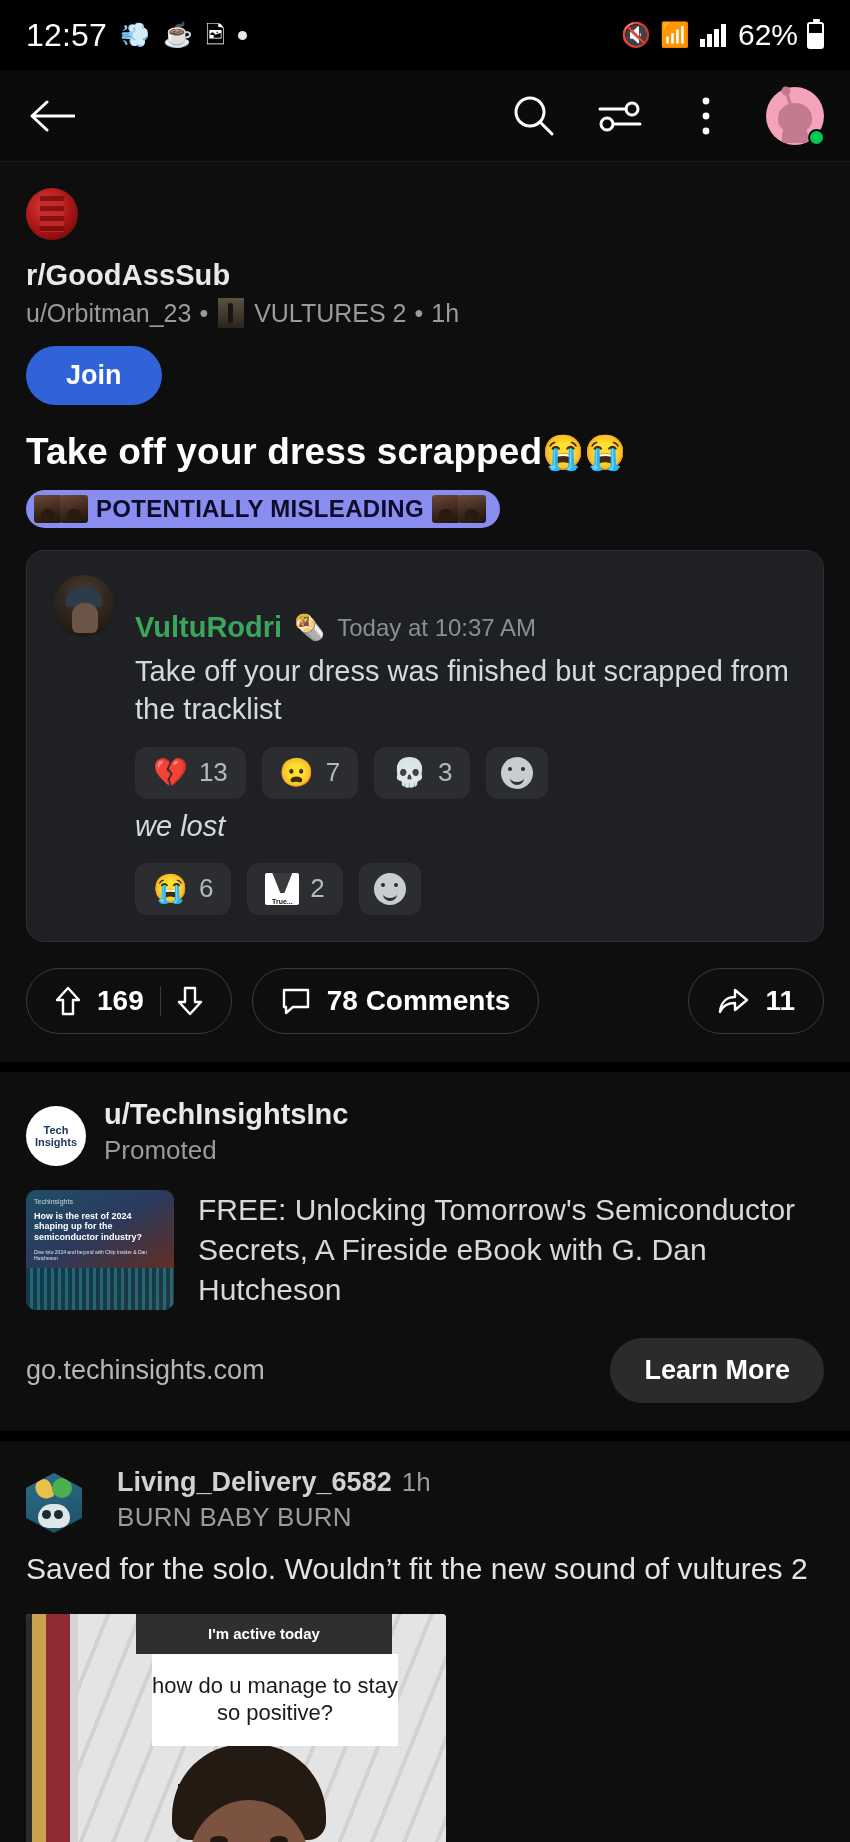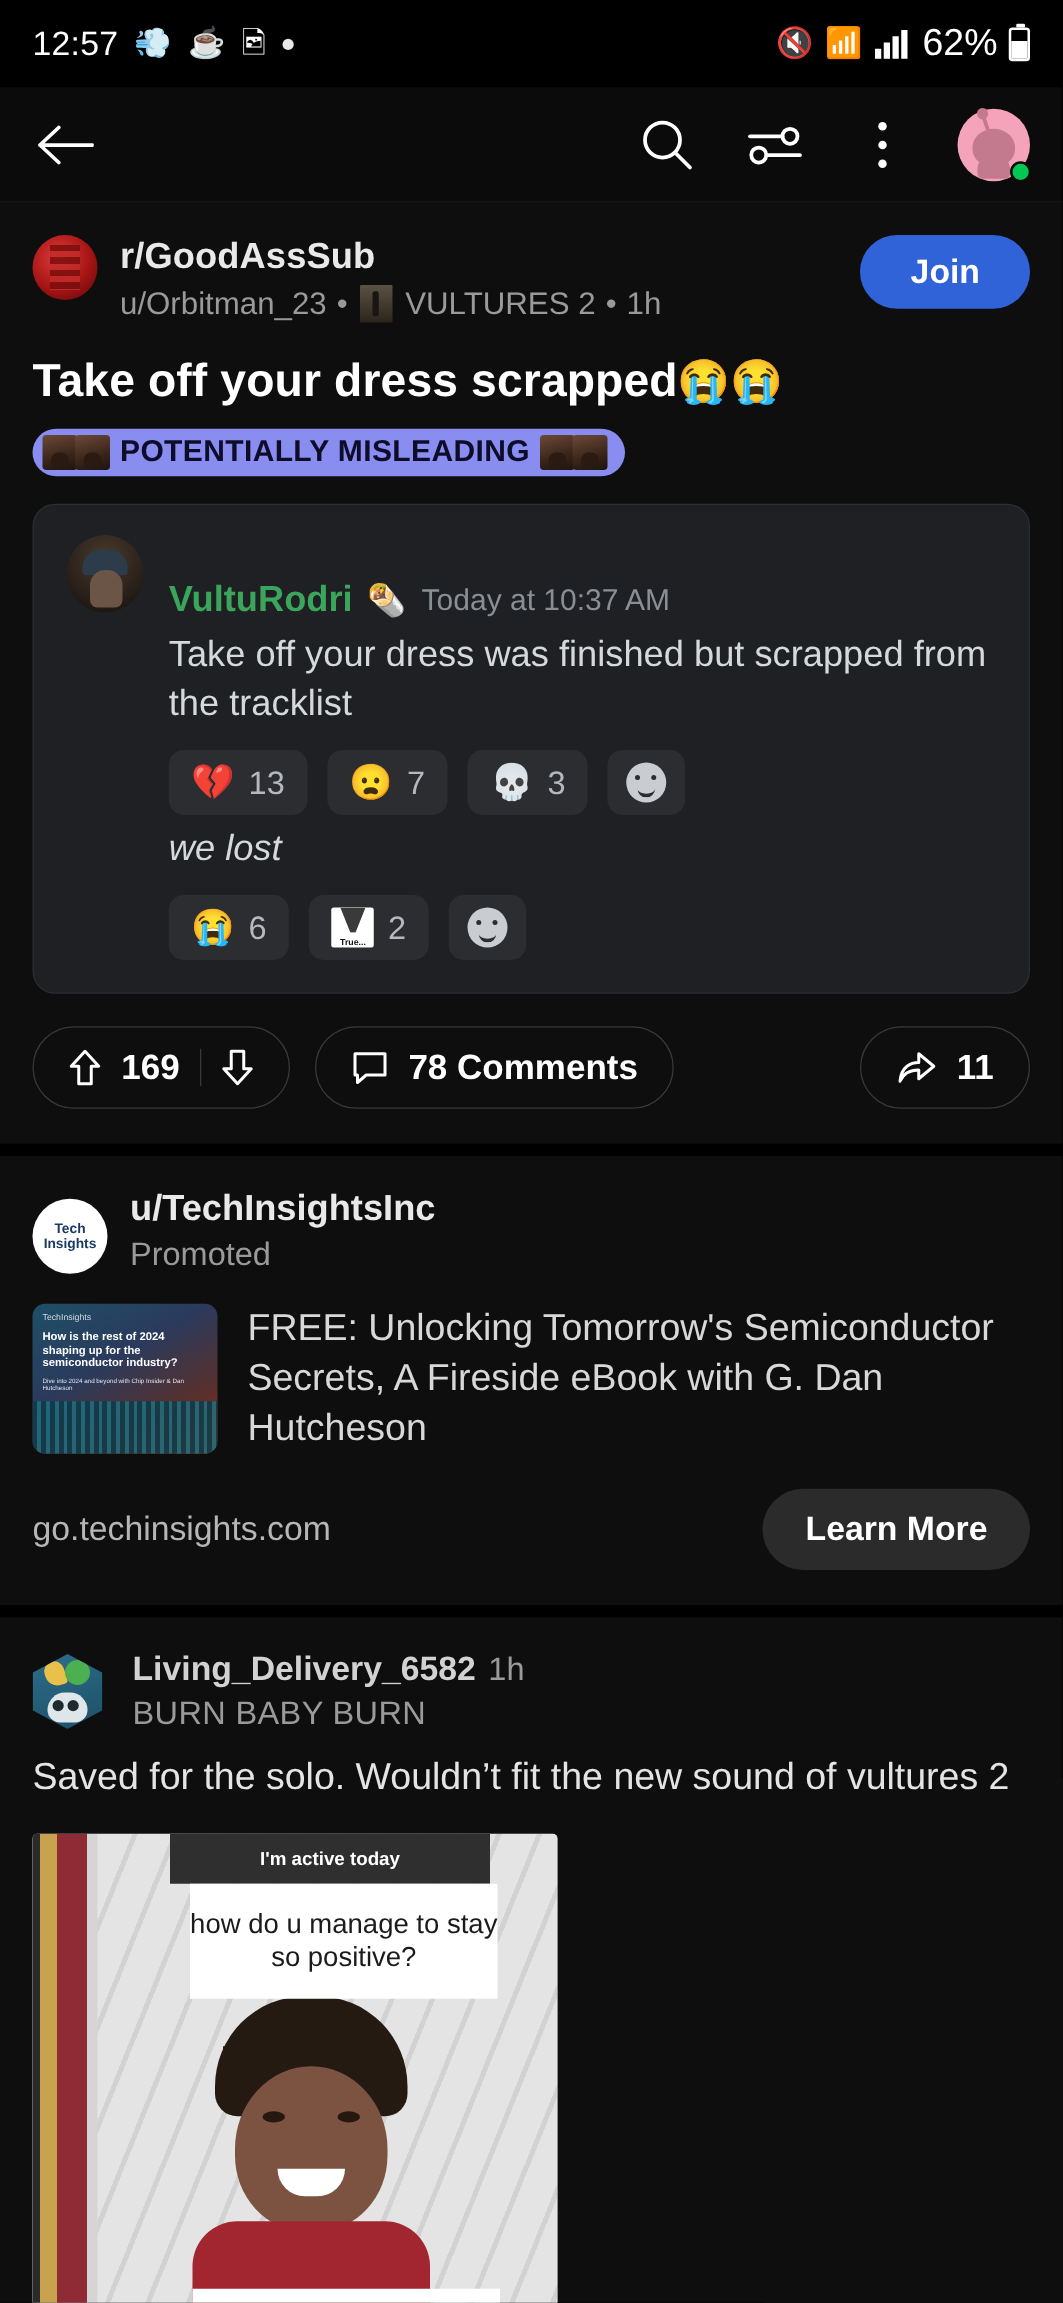--- a/index.html
+++ b/index.html
@@ -11,21 +11,21 @@
   }
   .phone { width: 850px; height: 1842px; position: relative; background: #0b0b0b; }
 
   
   .statusbar {
     height: 70px; background: #000;
     display: flex; align-items: center; justify-content: space-between;
     padding: 0 26px;
   }
   .sb-left { display: flex; align-items: center; gap: 13px; }
-  .sb-time { color: #fff; font-size: 27px; font-weight: 400; letter-spacing: .2px; }
+  .sb-time { color: #fff; font-size: 32px; font-weight: 400; letter-spacing: .2px; }
   .sb-ico { color: #fff; font-size: 24px; line-height: 1; display: inline-block; }
   .sb-dot { width: 9px; height: 9px; border-radius: 50%; background: #e8e8e8; display:inline-block; }
   .sb-right { display: flex; align-items: center; gap: 9px; }
   .sb-pct { color: #fff; font-size: 30px; font-weight: 400; }
   .batt {
     width: 17px; height: 27px; border: 2px solid #fff; border-radius: 3px;
     position: relative; background: linear-gradient(to top,#fff 60%, transparent 60%);
   }
   .batt:before { content:""; position:absolute; top:-5px; left:4px; width:7px; height:3px; background:#fff; border-radius:1px; }
 
@@ -54,21 +54,21 @@
     position:absolute; width:3px; height:13px; background:#c3798e; left: 21px; top: 5px; transform: rotate(-18deg);
   }
   .avatar-nav .snoo-ant:after { content:""; position:absolute; top:-6px; left:-3px; width:9px; height:9px; border-radius:50%; background:#c3798e; }
   .online-dot {
     position:absolute; right: -1px; bottom: -1px; width: 17px; height: 17px;
     border-radius: 50%; background: #00c853; border: 2px solid #0b0b0b;
   }
 
   
   .post { background: #0e0e0e; padding: 26px 26px 0 26px; }
-  .post-head { display: flex; align-items: flex-start; gap: 18px; }
+  .post-head { display: flex; align-items: flex-start; gap: 18px; flex-direction: column; }
   .sub-avatar {
     width: 52px; height: 52px; border-radius: 50%; flex: 0 0 52px;
     background: radial-gradient(circle at 40% 35%, #e03a3a 0%, #a51414 55%, #5c0606 100%);
     position: relative; overflow: hidden;
   }
   .sub-avatar:before {
     content: ""; position: absolute; left: 14px; top: 8px; width: 24px; height: 36px;
     background: repeating-linear-gradient(to bottom, #7b0d0d 0 5px, #c22a2a 5px 10px);
     opacity: .85;
   }
@@ -188,21 +188,21 @@
   .ad-title { color: #d8d8d8; font-size: 30px; line-height: 1.33; flex: 1; }
   .ad-foot { display: flex; align-items: center; justify-content: space-between; margin-top: 28px; }
   .ad-url { color: #b6b6b6; font-size: 27px; }
   .learn-btn {
     background: #2b2b2b; color: #fff; font-size: 27px; font-weight: 700;
     border: none; border-radius: 999px; padding: 17px 34px; cursor: pointer;
   }
 
   
   .comment { background: #0e0e0e; padding: 26px 26px 0 26px; }
-  .cm-head { display: flex; align-items: center; gap: 24px; }
+  .cm-head { display: flex; align-items: flex-end; gap: 35px; }
   .cm-avatar {
     width: 56px; height: 60px; flex: 0 0 56px; position: relative;
     background: linear-gradient(160deg,#2d6e8a 0%, #1d4f66 100%);
     clip-path: polygon(50% 0, 100% 25%, 100% 75%, 50% 100%, 0 75%, 0 25%);
   }
   .cm-avatar:before { content:""; position:absolute; left:10px; top:6px; width:16px; height:20px; background:#e8c04a; border-radius:8px 8px 3px 10px; transform: rotate(-18deg); }
   .cm-avatar:after { content:""; position:absolute; left:26px; top:5px; width:20px; height:20px; background:#4caf50; border-radius:50%; }
   .cm-avatar .owl { position:absolute; left: 12px; bottom: 5px; width: 32px; height: 24px; background:#dfe6ea; border-radius: 14px 14px 10px 10px; }
   .cm-avatar .owl:before { content:""; position:absolute; left:4px; top:6px; width:9px; height:9px; border-radius:50%; background:#1e2a30; box-shadow: 12px 0 0 #1e2a30; }
   .cm-user { color: #d2d2d2; font-size: 27px; font-weight: 700; }

